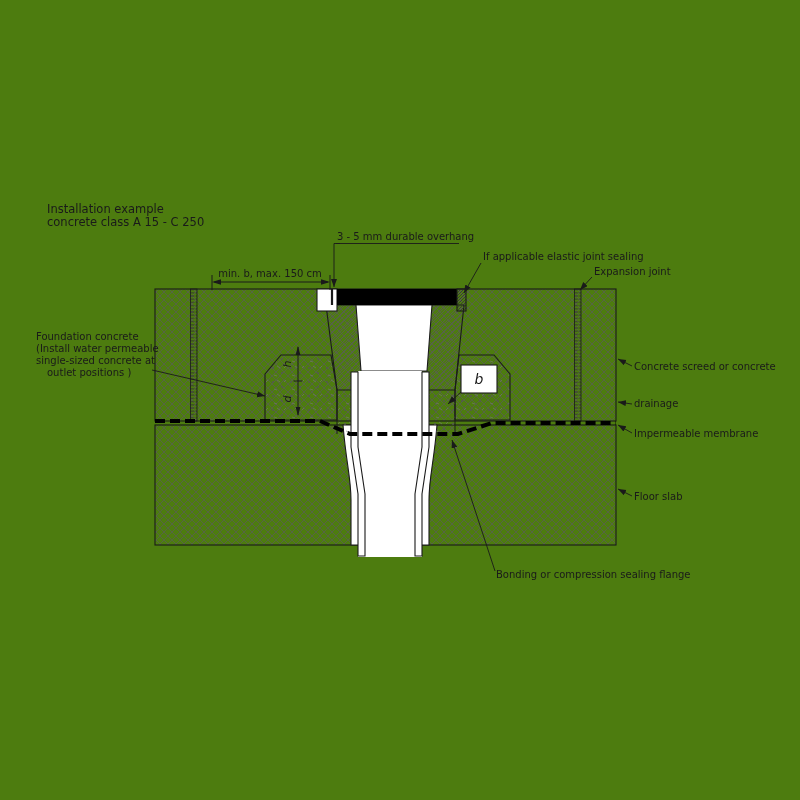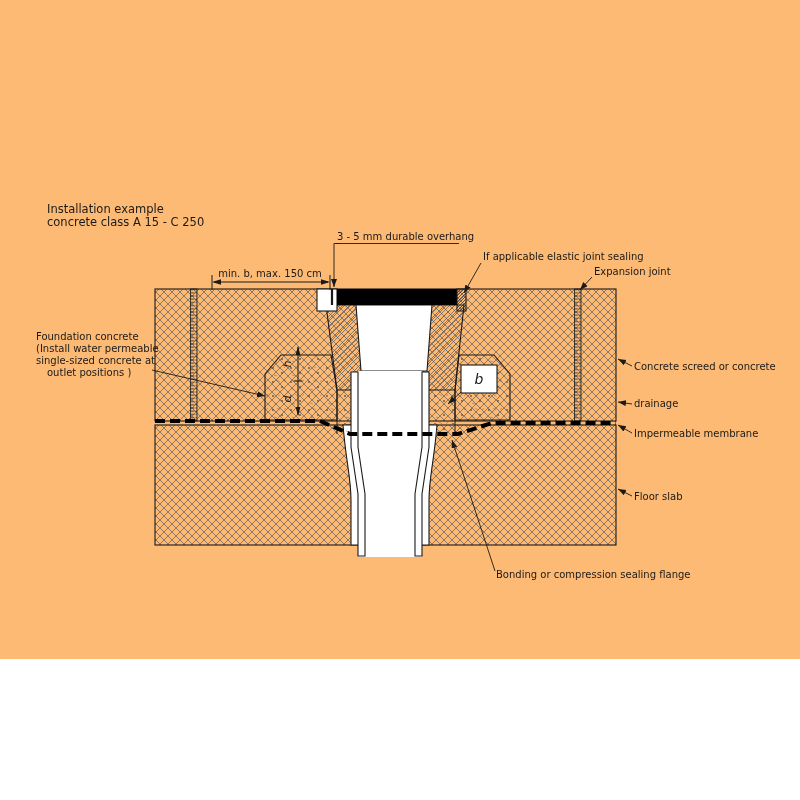--- a/index.html
+++ b/index.html
@@ -4,22 +4,22 @@
 <style>
   html, body {
     margin: 0;
     padding: 0;
     background: #ffffff;
     font-family: "DejaVu Sans", "Liberation Sans", sans-serif;
   }
   #page {
     position: relative;
     width: 800px;
-    height: 659px;
-    background: #fdba74;
+    height: 800px;
+    background: #4d7c0f;
     overflow: hidden;
   }
   svg text {
     fill: #1a1a1a;
     font-family: "DejaVu Sans", "Liberation Sans", sans-serif;
     font-size: 10px;
   }
   svg text.title-text { font-size: 11.5px; }
   svg text.dim-letter { font-size: 11px; font-style: italic; }
   svg text.b-letter  { font-size: 14px; font-style: italic; }

